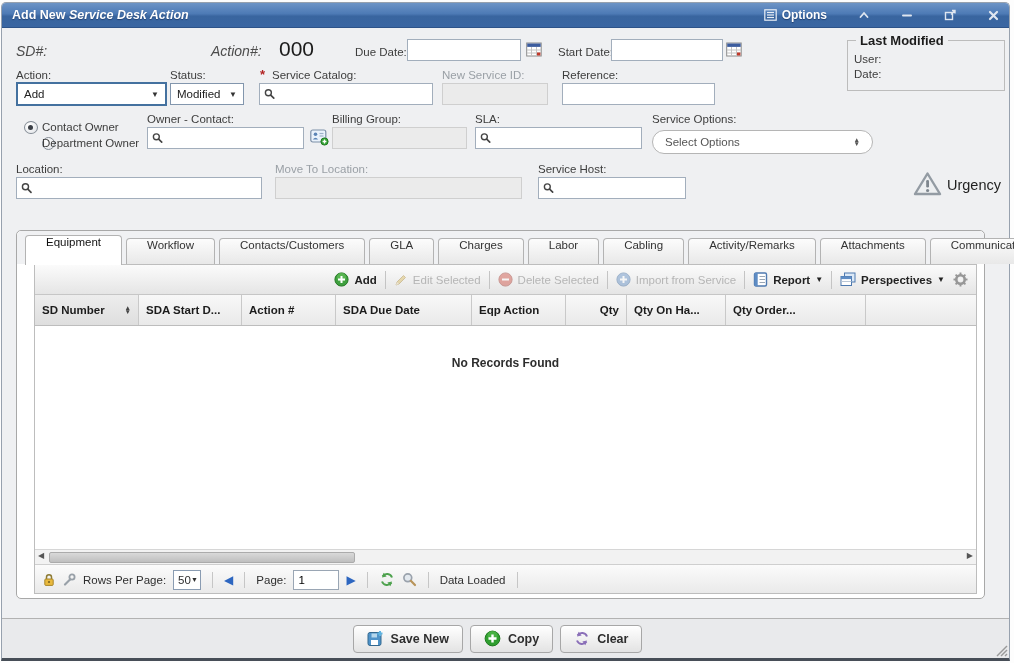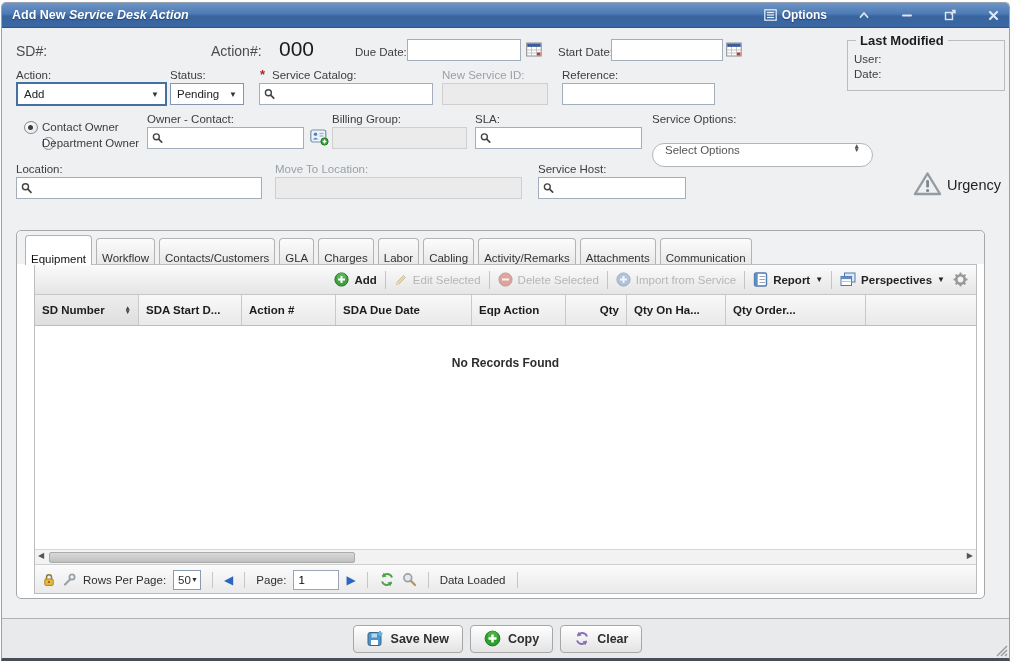--- a/index.html
+++ b/index.html
@@ -16,45 +16,45 @@
     display:flex; align-items:center; color:#fff; padding:0 10px; }
   .title-text { font-size:12.5px; font-weight:bold; text-shadow:0 1px 1px rgba(10,30,70,.5); }
   .title-text .em { font-style:italic; }
   .tb-right { margin-left:auto; display:flex; align-items:center; gap:31px;text-align:center; }
   .tb-btn { display:flex; align-items:center; gap:5px; cursor:default; }
   .tb-btn .lbl-opt { font-size:12px; font-weight:bold; text-shadow:0 1px 1px rgba(10,30,70,.5); }
 
   
   .lbl { font-size:11.5px; color:#3d3d3d; white-space:nowrap; }
   .lbl.dis { color:#9aa0a6; }
-  .bigkey { font-size:14px; color:#4c4c4c; }
+  .bigkey { font-size:14px; color:#4c4c4c;font-style:italic; }
   .bigval { font-size:21px; color:#1b1b1b; }
   .inp { background:#fff; border:1px solid #a2aebc; height:22px; display:flex; align-items:center; padding:0 4px; }
   .inp input { border:none; outline:none; background:transparent; width:100%; height:18px; font:11.5px "Liberation Sans",sans-serif; }
   .inp.dis { background:#ebebeb; border-color:#cfcfcf; }
   .sel { background:#fff; border:1px solid #8296ad; height:22px; display:flex; align-items:center;
     font-size:11.5px; color:#222; padding:0 6px; }
   .sel .arr { margin-left:auto; font-size:8px; color:#333; }
   .sel.focus { border:2px solid #44719f; }
   .pill-sel { background:#fff; border:1px solid #b5b5b5; border-radius:12px; height:24px;
-    display:flex; padding:0 12px; font-size:11.5px; color:#555;margin-top:13px; }
+    display:flex; align-items:center; padding:0 12px; font-size:11.5px; color:#555; }
   .pill-sel .ud { margin-left:auto; display:flex; flex-direction:column; line-height:4px; font-size:6.5px; color:#555; }
   .radio { width:13px; height:13px; border-radius:50%; border:1px solid #848c95;
     background:radial-gradient(circle at 35% 30%,#ffffff,#dfe2e6); display:inline-block; position:relative; }
   .radio.sel::after { content:""; position:absolute; left:3px; top:3px; width:5px; height:5px; border-radius:50%; background:#3a3f46; }
   fieldset.lastmod { border:1px solid #bcbcbc; background:transparent; padding:2px 6px 6px 6px; }
   fieldset.lastmod legend { font-size:13px; font-weight:bold; color:#1c1c1c; padding:0 4px; margin-left:2px; }
   fieldset.lastmod .row { font-size:11.5px; color:#3d3d3d; margin-top:3px; }
 
   
   .panel { position:absolute; left:14px; top:227px; width:969px; height:369px;
     background:#fff; border:1px solid #a8a8a8; border-radius:5px; }
   .tabstrip { position:absolute; left:0; top:0; right:0; height:33px; background:#f0f1f3;
     border-radius:5px 5px 0 0; display:flex; align-items:flex-end; padding-left:8px; }
-  .tab { height:26px; display:flex; align-items:flex-end; padding:0 5px; margin-right:4px;
+  .tab { height:26px; display:flex; align-items:flex-start; padding:0 20px; margin-right:4px;
     background:linear-gradient(#fcfcfc,#e8e8e8); border:1px solid #b3b3b3; border-bottom:none;
     border-radius:4px 4px 0 0; font-size:11.5px; color:#333; position:relative;margin-top:16px; }
   .tab.active { background:#fff; height:30px; z-index:3; margin-bottom:-1px; color:#111; }
 
   
   .grid { position:absolute; left:17px; top:33px; width:943px; height:330px;
     border:1px solid #bdbdbd; background:#fff; overflow:hidden; }
   .gtoolbar { height:30px; background:linear-gradient(#fbfbfb,#e5e5e5); border-bottom:1px solid #c6c6c6;
     display:flex; align-items:center; justify-content:flex-end; gap:8px; padding-right:8px; font-size:11.5px; }
   .titem { display:flex; align-items:center; gap:5px; font-weight:bold; color:#222; }
@@ -169,21 +169,21 @@
 
   
   <span class="abs lbl" style="left:14px;top:66px">Action:</span>
   <div class="abs sel focus" style="left:14px;top:79px;width:151px;height:24px">
     <span>Add</span>
     <span class="arr">▼</span>
   </div>
 
   <span class="abs lbl" style="left:168px;top:66px">Status:</span>
   <div class="abs sel" style="left:168px;top:80px;width:74px">
-    <span>Pending</span>
+    <span>Modified</span>
     <span class="arr">▼</span>
   </div>
 
   <span class="abs" style="left:258px;top:64px;color:#b22222;font-size:13px;font-weight:bold">*</span>
   <span class="abs lbl" style="left:270px;top:66px">Service Catalog:</span>
   <div class="abs inp" style="left:257px;top:80px;width:174px">
     <svg width="12" height="12" viewBox="0 0 12 12">
       <circle cx="4.7" cy="4.7" r="3.2" fill="none" stroke="#444" stroke-width="1.5"></circle>
       <line x1="7.2" y1="7.2" x2="10.5" y2="10.5" stroke="#444" stroke-width="1.8" stroke-linecap="round"></line>
     </svg>

